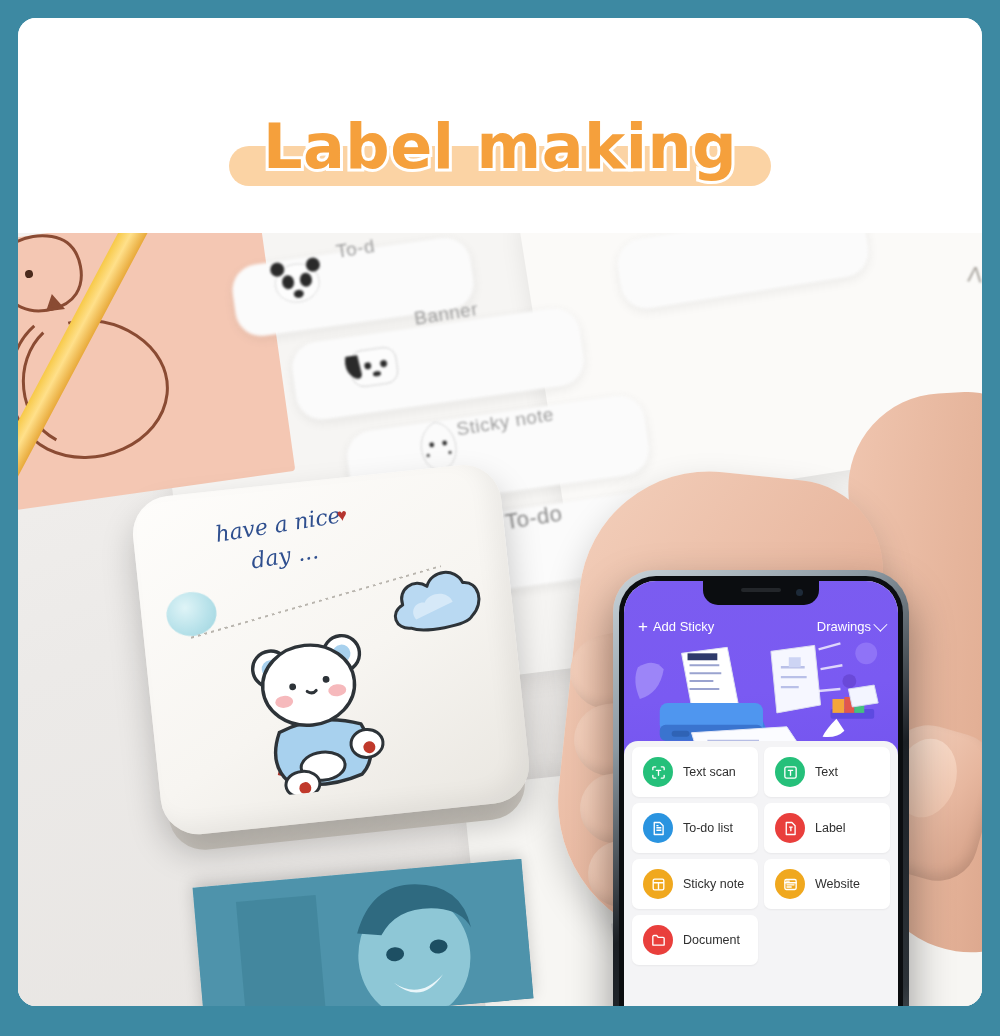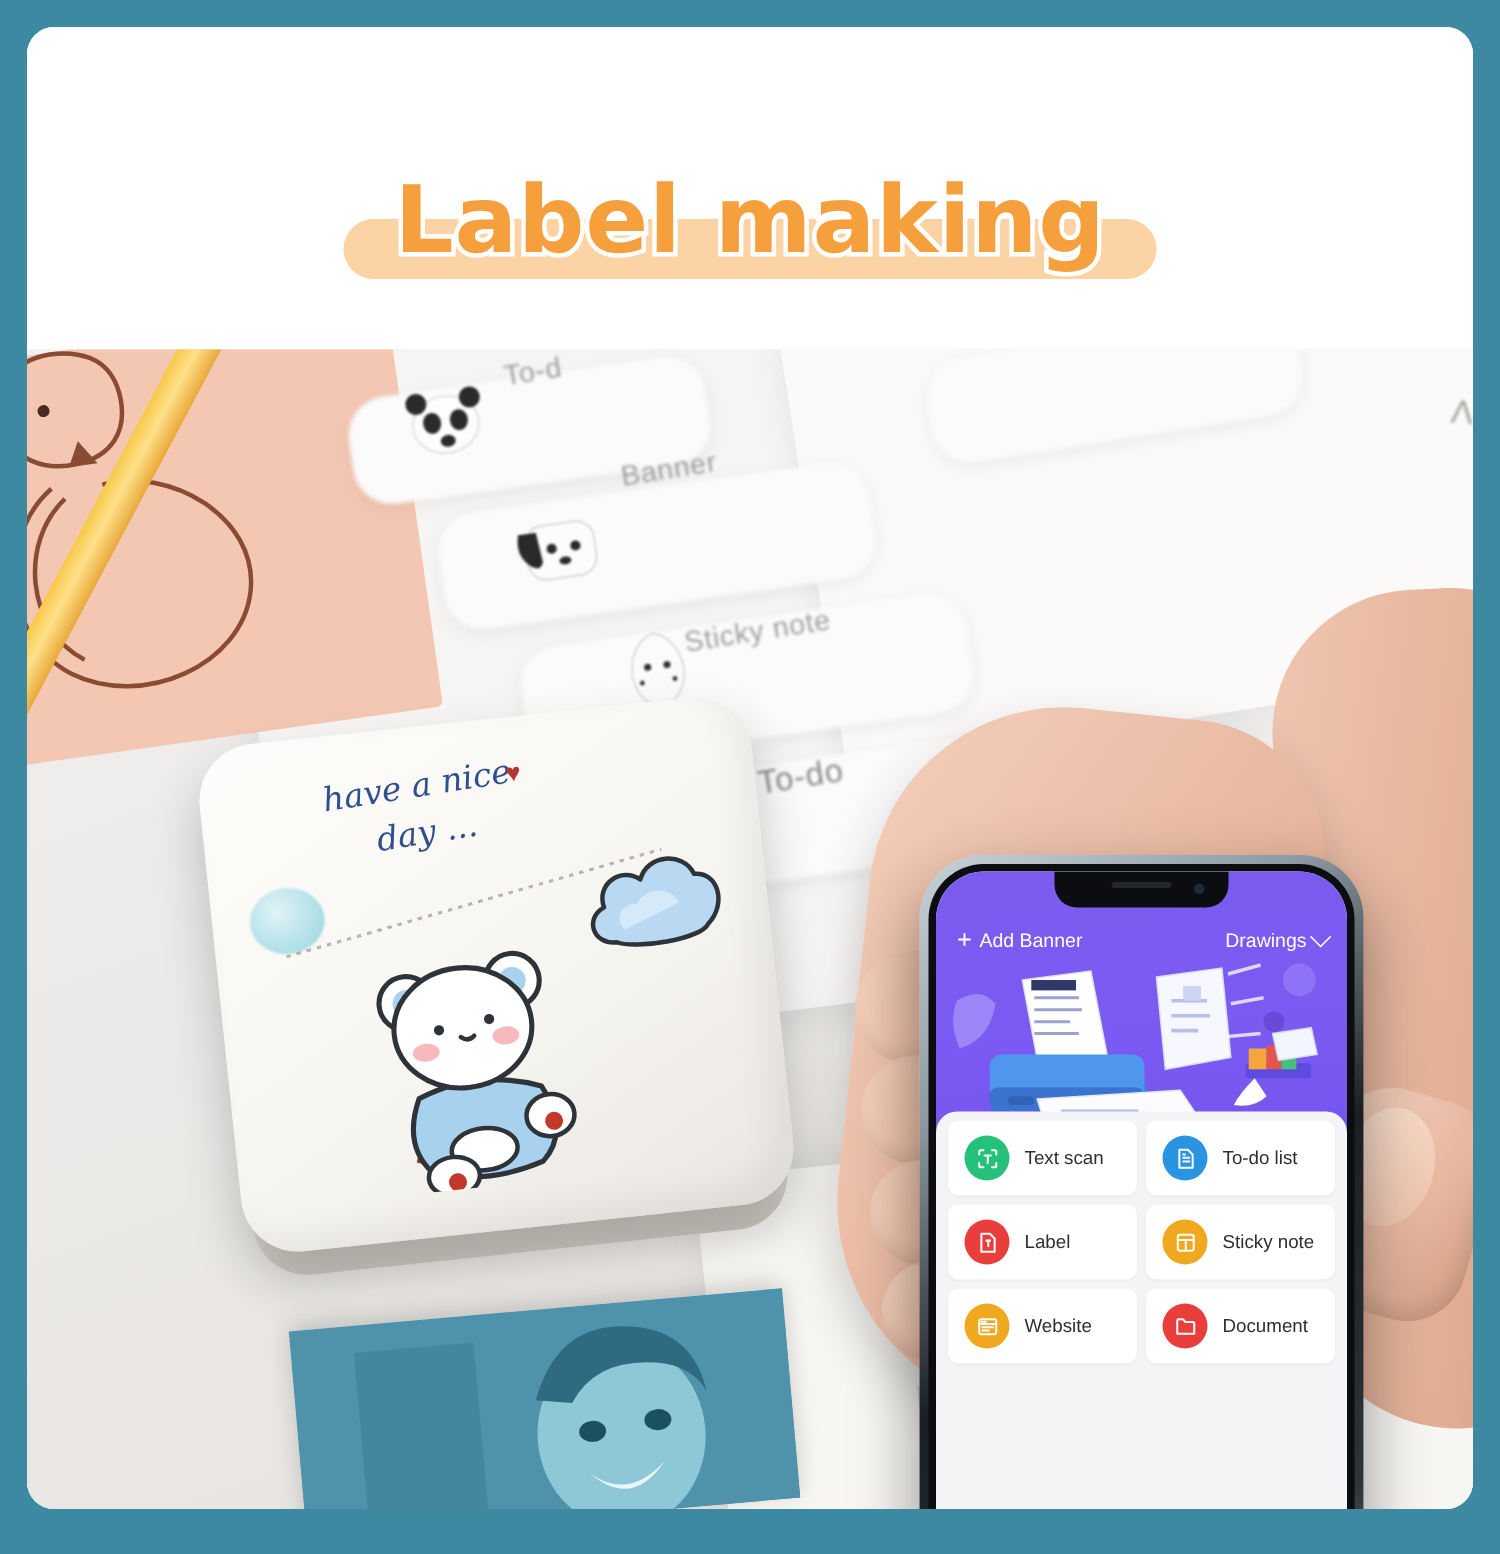--- a/index.html
+++ b/index.html
@@ -420,21 +420,21 @@
 
         <div class="notch">
           <div class="notch-speaker"></div>
           <div class="notch-cam"></div>
         </div>
 
         <div class="app-header">
           <div class="hdr-row">
             <div class="add-device">
               <span class="plus-ic">+</span>
-              <span>Add Banner</span>
+              <span>Add Sticky</span>
             </div>
             <div class="lang">
               <span>Drawings</span>
               <span class="chev"></span>
             </div>
           </div>
 
           <svg class="hero" viewBox="0 0 276 120">
             <circle cx="244" cy="16" r="11" fill="#8f73f7"></circle>
             <circle cx="227" cy="44" r="7" fill="#6a49d8"></circle>
@@ -491,20 +491,29 @@
                   <path d="M4 8V5.5A1.5 1.5 0 0 1 5.5 4H8"></path>
                     <path d="M16 4h2.5A1.5 1.5 0 0 1 20 5.5V8"></path>
                   <path d="M20 16v2.5a1.5 1.5 0 0 1-1.5 1.5H16"></path>
                     <path d="M8 20H5.5A1.5 1.5 0 0 1 4 18.5V16"></path>
                   <path d="M9 9h6M12 9v7"></path>
                 </svg>
               </span>
               <span class="tile-label">Text scan</span>
             </div>
 
+            <div class="tile">
+              <span class="ic" style="background:#25c07a">
+                <svg width="17" height="17" viewBox="0 0 24 24" fill="none" stroke="#fff" stroke-width="1.9" stroke-linecap="round">
+                  <rect x="4" y="4" width="16" height="16" rx="2.5"></rect>
+                    <path d="M9 9h6M12 9v7"></path>
+                </svg>
+              </span>
+              <span class="tile-label">Text</span>
+            </div>
 
             <div class="tile">
               <span class="ic" style="background:#2a94e0">
                 <svg width="17" height="17" viewBox="0 0 24 24" fill="none" stroke="#fff" stroke-width="1.9" stroke-linejoin="round">
                   <path d="M6 3.5h8l4.5 4.5v12.5H6Z"></path>
                     <path d="M9 11h7M9 14.5h7M9 8h3"></path>
                 </svg>
               </span>
               <span class="tile-label">To-do list</span>
             </div>

